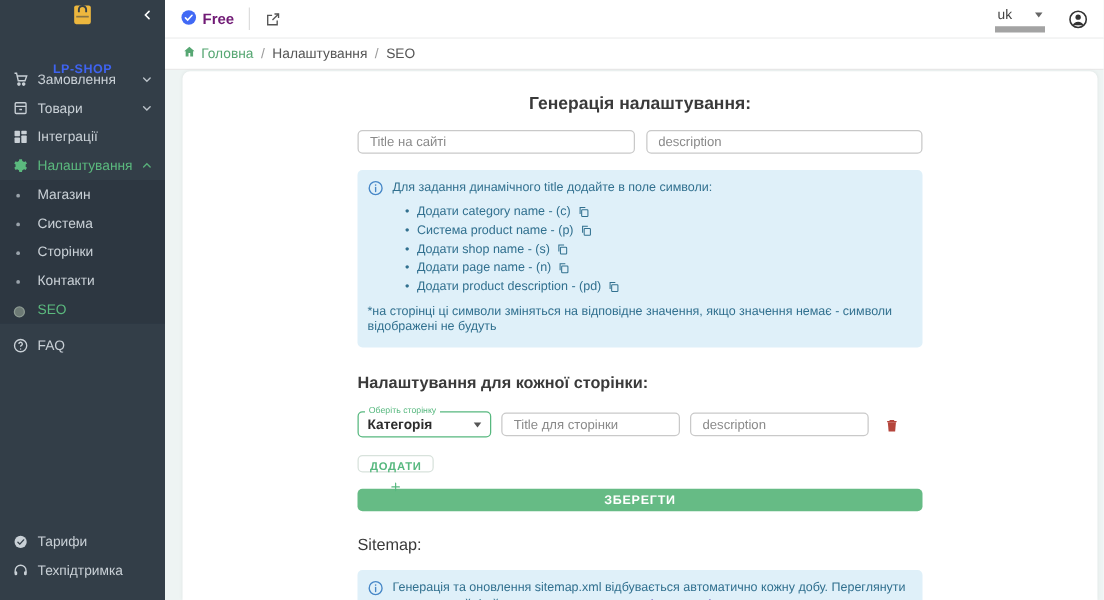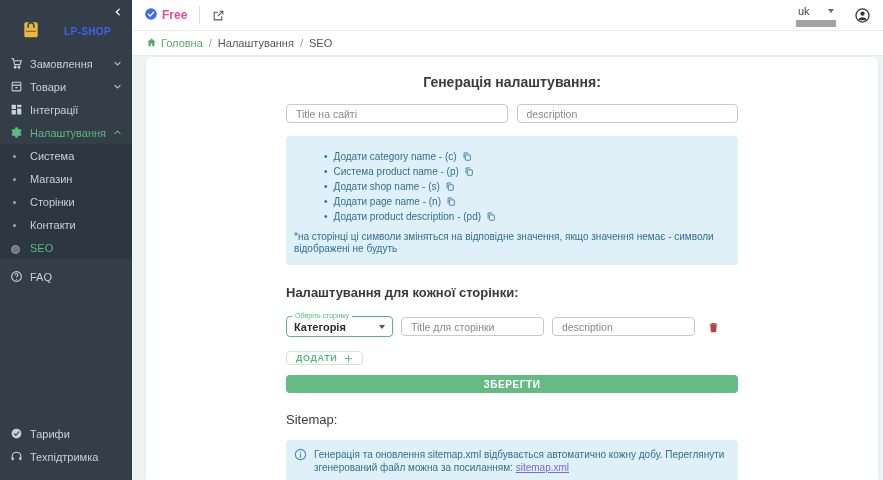--- a/index.html
+++ b/index.html
@@ -2,45 +2,45 @@
 <html><head>
 <meta charset="utf-8">
 <style>
   * { box-sizing: border-box; margin: 0; padding: 0; }
   html,body { width:883px; height:480px; overflow:hidden; }
   body { font-family:"Liberation Sans", sans-serif; background:#eef4f3; }
   .app { display:flex; width:883px; height:480px; }
 
   
   .sidebar { width:132px; flex-shrink:0; background:#333e48; color:#c9d0d6; display:flex; flex-direction:column; position:relative; }
-  .logo-block { height:44px; display:flex; flex-direction:row; align-items:center; justify-content:center; padding-top:17px;gap:23px; }
+  .logo-block { height:44px; display:flex; flex-direction:column; align-items:center; justify-content:center; padding-top:17px;gap:23px; }
   .brand-text { color:#3f63f0; font-size:10px; font-weight:bold; letter-spacing:.4px; margin-top:1px; }
   .collapse-btn { position:absolute; top:7px; right:9px; color:#fff; cursor:pointer; line-height:0; }
   .nav { margin-top:8px; }
   .nav-item { height:23px; display:flex; align-items:center; padding:0 10px 0 9px; font-size:11px; cursor:pointer; color:#c9d0d6; }
   .nav-item .ic { width:14px; display:flex; justify-content:center; margin-right:7px; line-height:0; }
   .nav-item .lbl { flex:1; white-space:nowrap; overflow:hidden; }
   .nav-item .chev { margin-left:auto; line-height:0; opacity:.9; }
   .nav-item.active { color:#5bb97e; }
   .submenu { background:#2d3741; }
   .sub-item { height:23px; display:flex; align-items:center; font-size:11px; padding-left:30px; position:relative; color:#c9d0d6; cursor:pointer; }
   .sub-item::before { content:''; position:absolute; left:13px; top:50%; width:3px; height:3px; margin-top:-1px; border-radius:50%; background:#9aa3ab; }
   .sub-item.active { color:#5bb97e; }
   .sub-item.active::before { width:7px; height:7px; margin-top:-3px; left:11px; background:#6d7a75; border:1px solid #8d9b93; }
   .faq-gap { margin-top:6px;justify-content:center; }
   .bottom-nav { margin-top:auto; padding-bottom:12px; }
 
   
   .main { flex:1; display:flex; flex-direction:column; min-width:0; }
   .topbar { height:31px; background:#fff; display:flex; align-items:center; padding:0 12px; border-bottom:1px solid #ececec; flex-shrink:0; }
-  .free-badge { display:flex; align-items:center; gap:4px; color:#ec4899; font-weight:bold; font-size:12px; cursor:pointer; }
+  .free-badge { display:flex; align-items:center; gap:4px; color:#701a75; font-weight:bold; font-size:12px; cursor:pointer; }
   .vdiv { width:1px; height:18px; background:#ddd; margin:0 12px; }
   .ext-btn { color:#555; cursor:pointer; line-height:0; }
   .topbar-right { margin-left:auto; display:flex; align-items:center; gap:18px; }
-  .lang-select { display:flex; align-items:center; justify-content:space-between; width:40px; font-size:11px; color:#444; border-bottom:7px solid #a3a3a3; padding:2px 2px 3px 2px; cursor:pointer; }
+  .lang-select { display:flex; align-items:center; justify-content:space-between; width:40px; font-size:11px; color:#444; border-bottom:5px solid #a3a3a3; padding:2px 2px 3px 2px; cursor:pointer; }
   .caret-down { width:0; height:0; border-left:3.5px solid transparent; border-right:3.5px solid transparent; border-top:4px solid #666; }
   .avatar-btn { color:#333; cursor:pointer; line-height:0; }
 
   
   .breadcrumb { height:25px; background:#fff; display:flex; align-items:center; padding-left:14px; font-size:11px; gap:6px; border-bottom:1px solid #e9e9e9; flex-shrink:0; }
   .bc-home { display:flex; align-items:center; gap:4px; color:#57a773; cursor:pointer; }
   .bc-sep { color:#9a9a9a; }
   .bc-link { color:#555; cursor:pointer; }
   .bc-current { color:#555; }
 
@@ -64,21 +64,21 @@
 
   .per-page-heading { font-size:13px; font-weight:600; color:#3a3a3a; margin:20px 0 16px; }
   .select-row { display:flex; align-items:center; gap:8px; }
   .page-select { width:107px; height:21px; border:1.5px solid #57b87f; border-radius:4px; position:relative; display:flex; align-items:center; padding:0 7px; cursor:pointer; background:#fff; flex-shrink:0; }
   .select-label { position:absolute; top:-5px; left:5px; background:#fff; font-size:7px; color:#57b87f; padding:0 3px; white-space:nowrap; }
   .select-value { font-size:11px; font-weight:bold; color:#2d2d2d; }
   .page-select .caret-down { margin-left:auto; border-top-color:#555; }
   .select-row .text-input { flex:0 0 143px; }
   .trash-btn { color:#b5453c; cursor:pointer; line-height:0; margin-left:4px; }
 
-  .add-btn { margin-top:14px; display:inline-flex; align-items:center; gap:7px; border:1px solid #d8e2dc; background:#fff; color:#57b87f; font-size:9px; font-weight:bold; letter-spacing:.6px; padding:3px 9px; border-radius:4px; cursor:pointer; height:14px; }
+  .add-btn { margin-top:14px; display:inline-flex; gap:7px; border:1px solid #d8e2dc; background:#fff; color:#57b87f; font-size:9px; font-weight:bold; letter-spacing:.6px; padding:3px 9px; border-radius:4px; cursor:pointer; height:14px;flex-direction:column; }
   .add-btn .plus { line-height:0; }
   .save-btn { display:block; margin-top:10px; width:100%; height:18px; background:#66bb85; color:#fff; border:none; border-radius:4px; font-size:10px; font-weight:bold; letter-spacing:.6px; font-family:inherit; cursor:pointer; }
 
   .sitemap-heading { font-size:13px; font-weight:400; color:#3a3a3a; margin-top:19px; }
   .sitemap-box { margin-top:13px; }
   .sitemap-text { line-height:13px; }
   .sitemap-link { color:#7b68c9; text-decoration:underline; cursor:pointer; }
 </style>
 </head>
 <body>
@@ -147,24 +147,24 @@
             </svg>
           </span>
         <span class="lbl">Налаштування</span>
         <span class="chev"><svg width="9" height="9" viewBox="0 0 24 24" fill="none" stroke="currentColor" stroke-width="3" stroke-linecap="round">
               <path d="M5 15l7-7 7 7"></path>
             </svg></span>
       </div>
 
       <div class="submenu">
         <div class="sub-item">
+            <span>Магазин</span>
+          </div>
+        <div class="sub-item">
             <span>Система</span>
-          </div>
-        <div class="sub-item">
-            <span>Магазин</span>
           </div>
         <div class="sub-item">
             <span>Сторінки</span>
           </div>
         <div class="sub-item">
             <span>Контакти</span>
           </div>
         <div class="sub-item active">
             <span>SEO</span>
           </div>
@@ -256,20 +256,28 @@
         <div class="card-inner">
 
           <h1 class="general-heading">Генерація налаштування:</h1>
 
           <div class="row2">
             <input class="text-input" type="text" value="" placeholder="Title на сайті" style="">
             <input class="text-input" type="text" value="" placeholder="description" style="">
           </div>
 
           <div class="info-box">
+            <div class="info-head">
+              <span class="info-icon"><svg width="13" height="13" viewBox="0 0 24 24" fill="none" stroke="currentColor" stroke-width="2">
+                    <circle cx="12" cy="12" r="9.5"></circle>
+                    <path d="M12 11v6" stroke-linecap="round"></path>
+                    <circle cx="12" cy="7.5" r="1.2" fill="currentColor" stroke="none"></circle>
+                  </svg></span>
+              <span>Для задання динамічного title додайте в поле символи:</span>
+            </div>
             <ul class="symbol-list">
               <li class="symbol-item">
                 <span class="bullet">•</span>
                 <span>Додати category name - (c)</span>
                 <span class="copy-icon"><svg width="10" height="11" viewBox="0 0 24 24" fill="none" stroke="currentColor" stroke-width="2">
                       <rect x="8" y="8" width="12" height="13" rx="1.5"></rect>
                       <path d="M5 16V3.5h10"></path>
                     </svg></span>
               </li>
               <li class="symbol-item">

